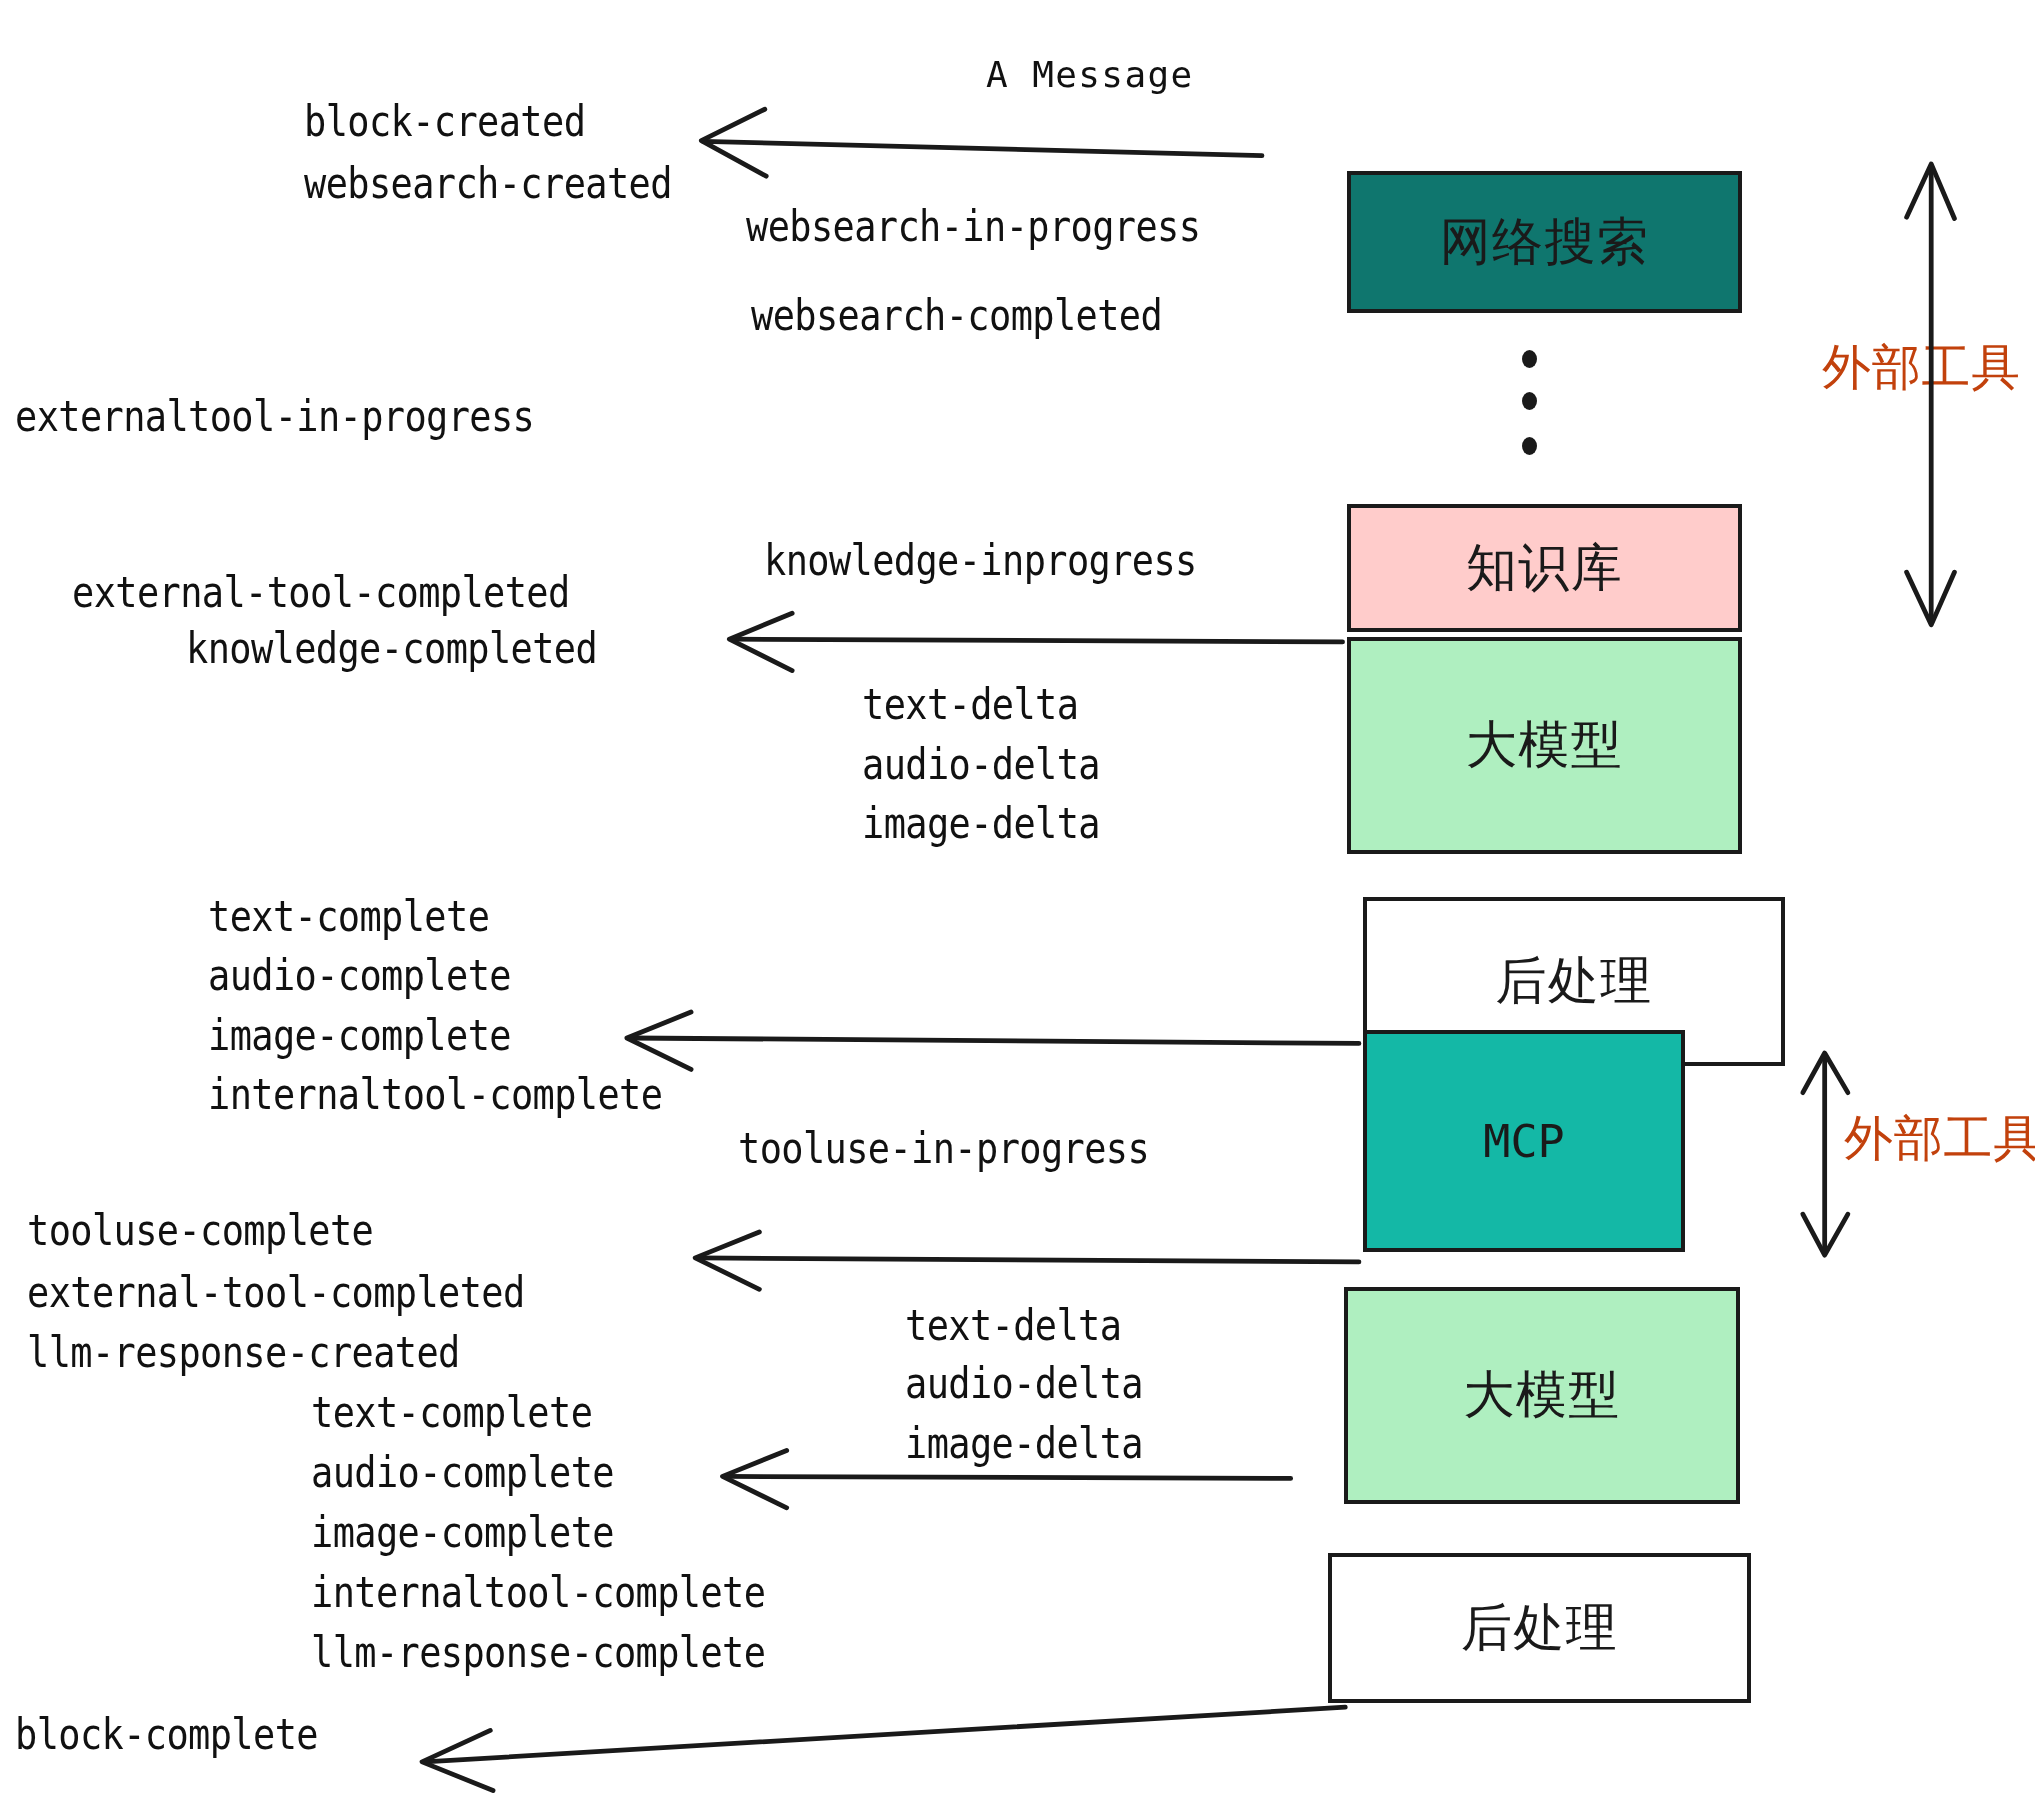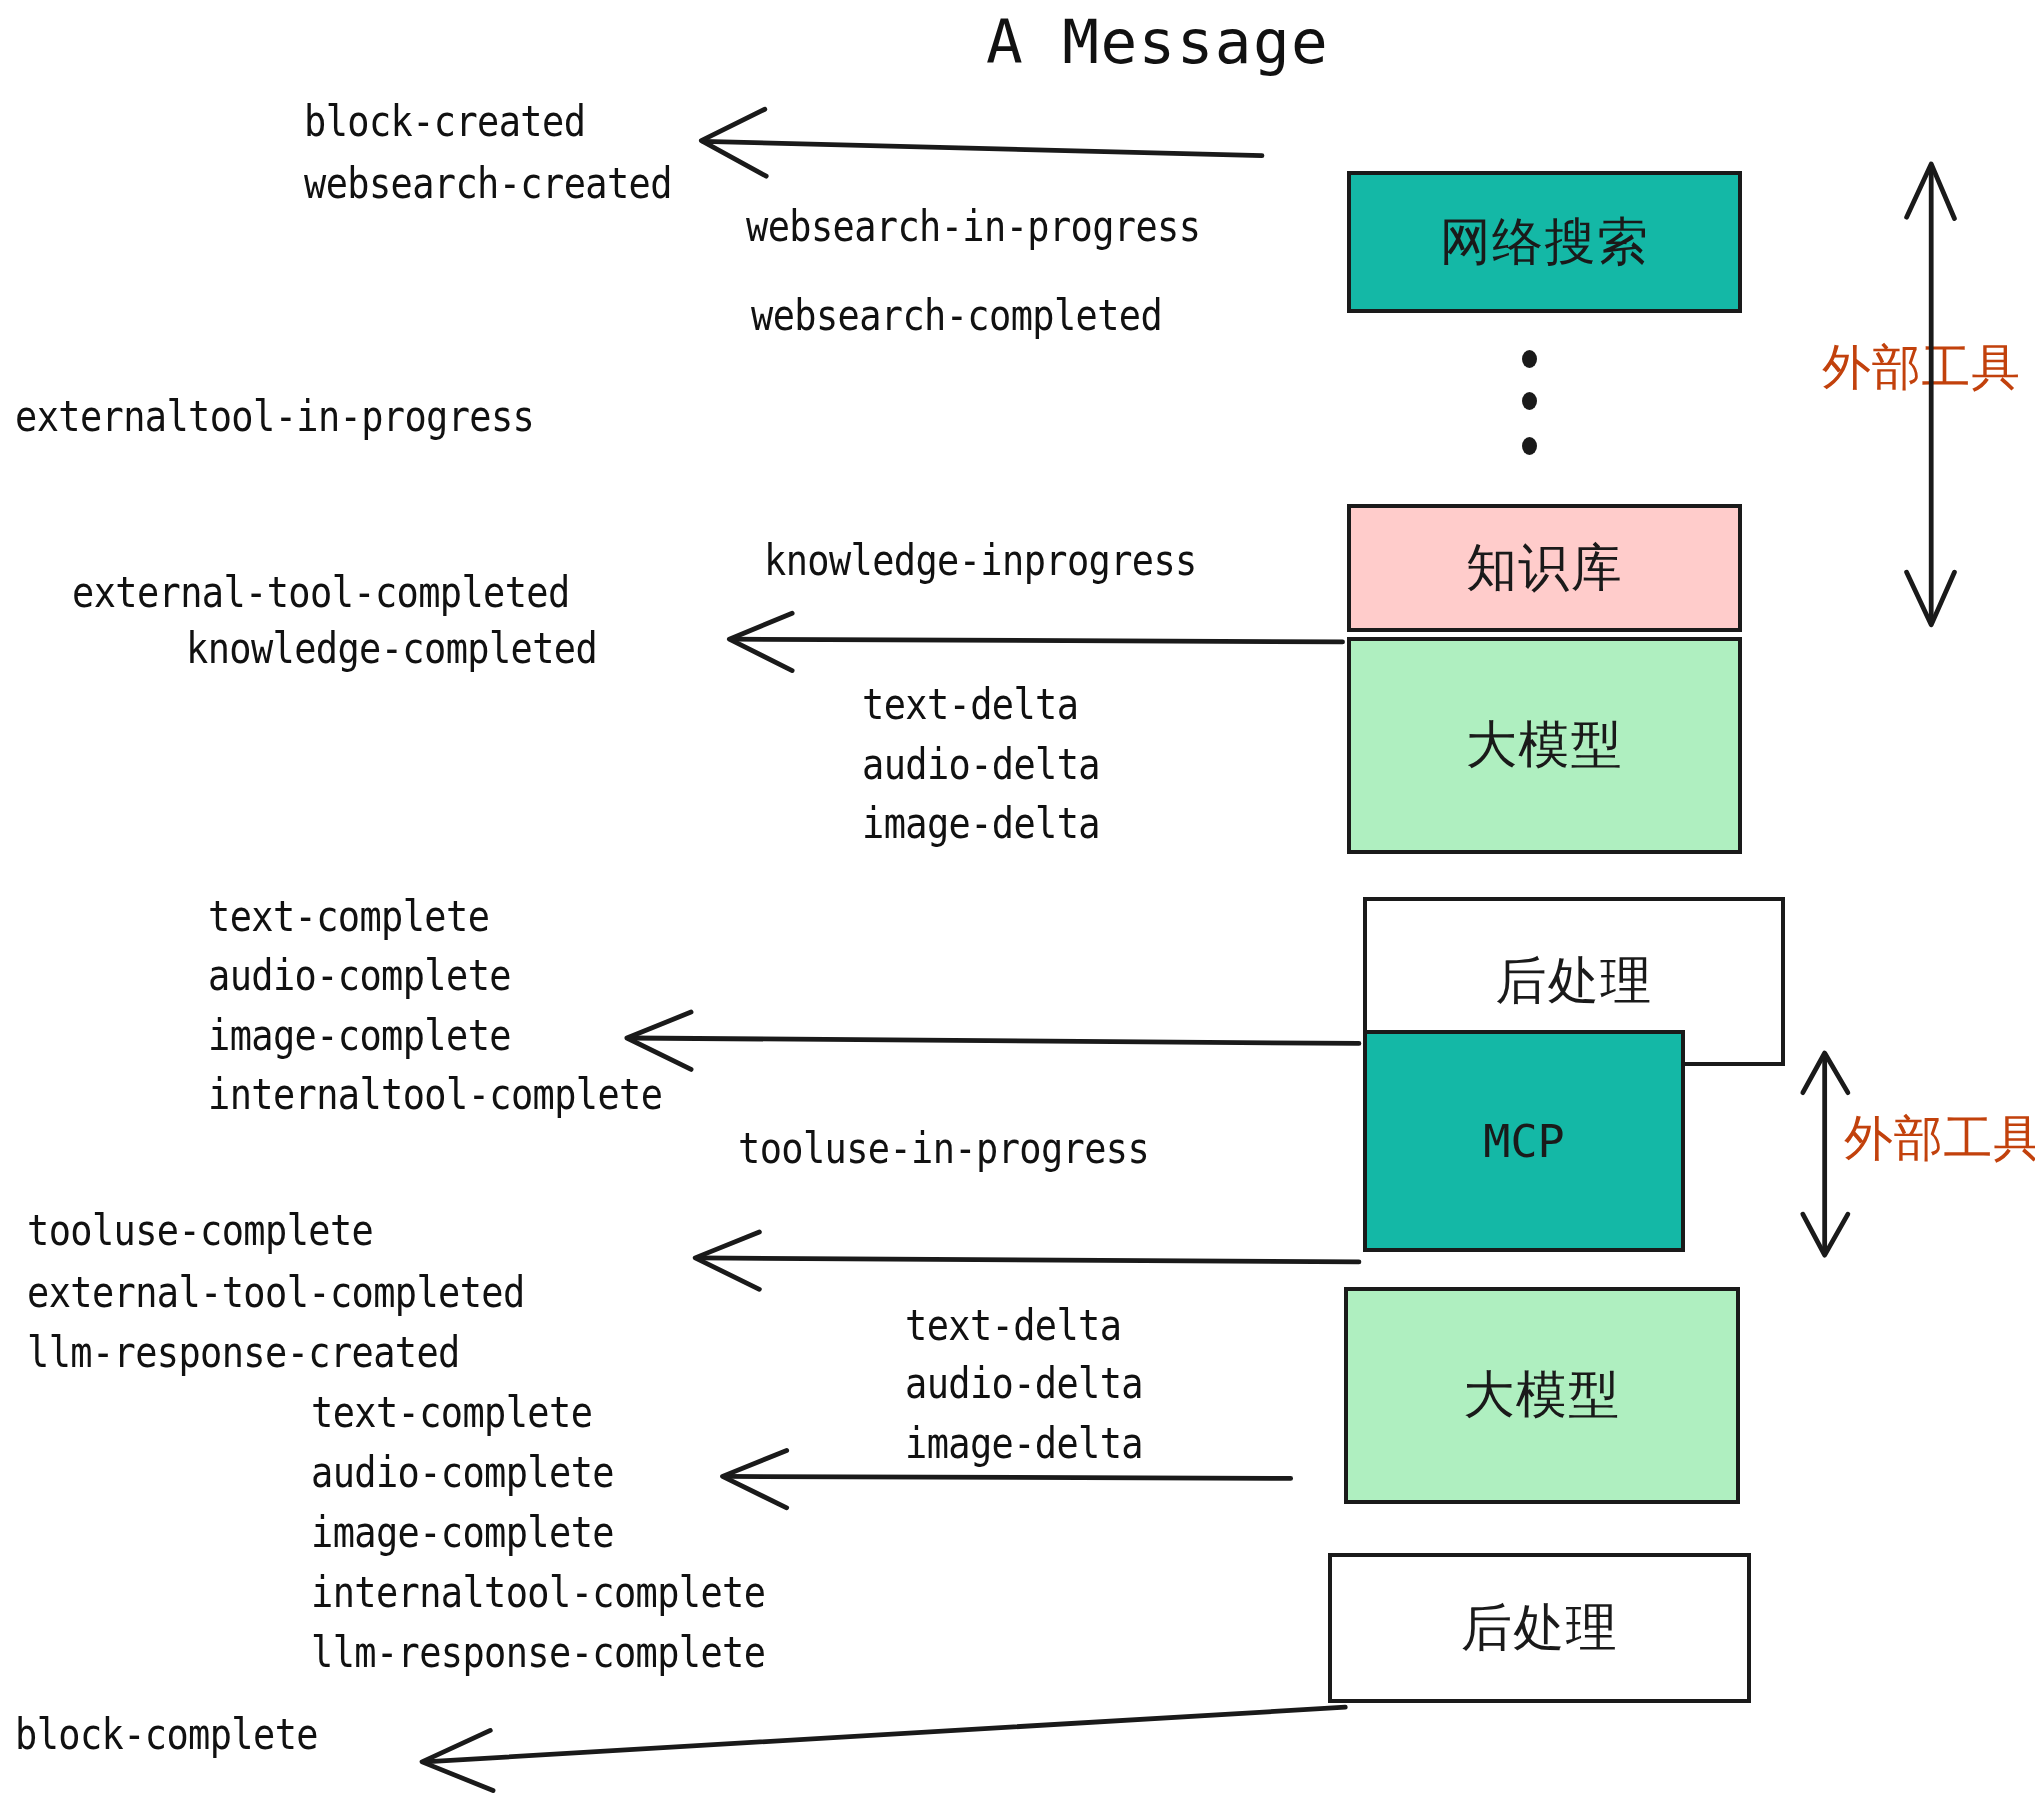--- a/index.html
+++ b/index.html
@@ -24,24 +24,25 @@
     color: #111111;
     white-space: nowrap;
     letter-spacing: -0.7px;
     transform: scaleX(0.88);
     transform-origin: left center;
   }
   
   .title {
     position: absolute;
     font-family: "DejaVu Sans Mono", monospace;
-    font-size: 61px;
+    font-size: 36px;
     color: #111111;
     white-space: nowrap;
     letter-spacing: 1.4px;
+    margin-top: 48px;
   }
   
   .node {
     position: absolute;
     box-sizing: border-box;
     border: 4.8px solid #1a1a1a;
     display: flex;
     align-items: center;
     justify-content: center;
     font-family: "DejaVu Sans", sans-serif;
@@ -79,21 +80,21 @@
     pointer-events: none;
   }
 </style>
 </head>
 <body>
 
 <div id="stage">
 
   <div class="title" style="left:986px; top:5.5px;">A Message</div>
 
-  <div class="node" style="left:1347px; top:171px; width:395px; height:142px; background:#14b8a6;">
+  <div class="node" style="left:1347px; top:171px; width:395px; height:142px; background:#0f766e;">
     <span>网络搜索</span>
   </div>
 
   <div class="node" style="left:1347px; top:504px; width:395px; height:128px; background:#FFCCCB;">
     <span>知识库</span>
   </div>
 
   <div class="node" style="left:1347px; top:637px; width:395px; height:217px; background:#AFEFC0;">
     <span>大模型</span>
   </div>

